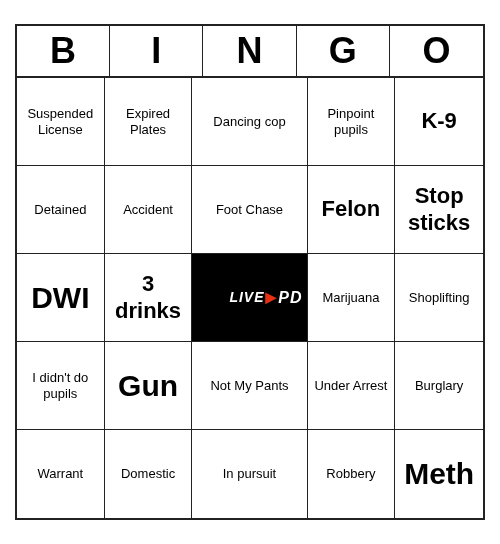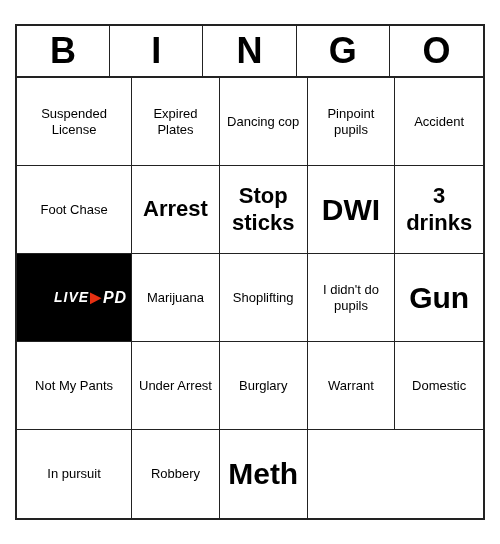--- a/index.html
+++ b/index.html
@@ -104,23 +104,25 @@
       <div class="bingo-header-cell">I</div>
       <div class="bingo-header-cell">N</div>
       <div class="bingo-header-cell">G</div>
       <div class="bingo-header-cell">O</div>
     </div>
   <div class="bingo-grid">
   <div class="bingo-cell">Suspended License</div>
       <div class="bingo-cell">Expired Plates</div>
       <div class="bingo-cell">Dancing cop</div>
       <div class="bingo-cell">Pinpoint pupils</div>
+      <div class="bingo-cell large-text">K-9</div>
+      <div class="bingo-cell">Detained</div>
       <div class="bingo-cell">Accident</div>
       <div class="bingo-cell">Foot Chase</div>
-      <div class="bingo-cell large-text">Arrest</div>
+      <div class="bingo-cell large-text">Felon</div>
       <div class="bingo-cell large-text">Stop sticks</div>
       <div class="bingo-cell xl-text">DWI</div>
       <div class="bingo-cell large-text">3 drinks</div>
       <div class="bingo-cell free-space">
         <div class="live-pd">
           <span class="live">LIVE</span>
           <span class="arrow">▶</span>
           <span class="pd">PD</span>
         </div>
       </div>

